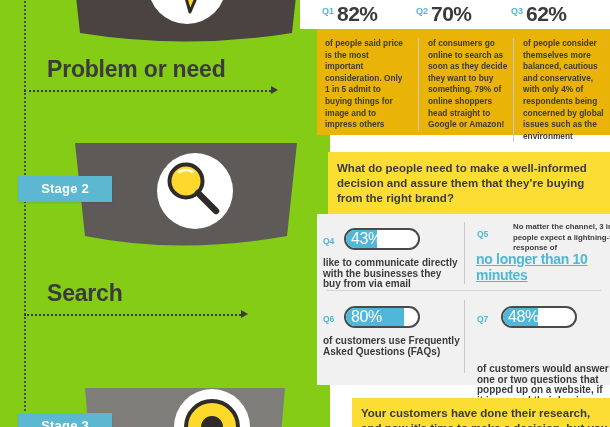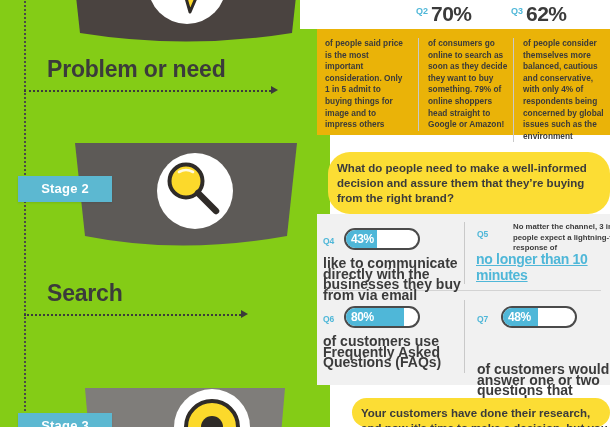--- a/index.html
+++ b/index.html
@@ -153,21 +153,20 @@
   #kpi-body-q3 { left: 196px; width: 88px; padding-left: 9px; border-left: 1px solid #c9c9c9; }
 
   
   .callout {
     position: absolute;
     background: #fcdd34;
     color: #3b3b3b;
     font-size: 11.5px;
     line-height: 15px;
     font-weight: bold;
-    border-radius: 22px;
   }
   #callout-stage2 {
     left: 28px; top: 152px;
     width: 282px; height: 62px;
     padding: 9px 0 0 9px;
     box-sizing: border-box;
   }
   #callout-stage3 {
     left: 52px; top: 398px;
     width: 258px; height: 29px;
@@ -224,28 +223,28 @@
     left: 0; top: 0;
     height: 100%;
     background: #4fb7d8;
   }
   .pill .pval {
     position: absolute;
     left: 5px; top: 0;
     height: 100%;
     display: flex; align-items: center;
     color: #ffffff;
-    font-size: 12px;
-    font-weight: bold;
+    font-size: 16px;
+    font-weight: normal;
     letter-spacing: -0.4px;
   }
 
   .stat-caption {
     position: absolute;
-    font-size: 14px;
+    font-size: 10px;
     line-height: 10.6px;
     color: #3b3b3b;
     font-weight: bold;
   }
   .stat-lead {
     position: absolute;
     font-size: 7.8px;
     line-height: 10.6px;
     color: #3b3b3b;
     font-weight: bold;
@@ -310,20 +309,23 @@
       <div class="line"></div>
       <div class="head"></div>
     </div>
 
     <div class="stage-badge" id="stage-badge-3">Stage 3</div>
   </div>
 
   <div class="data-col">
 
     <div class="kpi-head-row">
+      <div class="kpi-head" id="kpi-head-q1">
+        <span class="qlabel">Q1</span><span class="qval">82%</span>
+      </div>
       <div class="kpi-head" id="kpi-head-q2">
         <span class="qlabel">Q2</span><span class="qval">70%</span>
       </div>
       <div class="kpi-head" id="kpi-head-q3">
         <span class="qlabel">Q3</span><span class="qval">62%</span>
       </div>
     </div>
 
     <div class="kpi-body-panel">
       <div class="kpi-body" id="kpi-body-q1">of people said price is the most important consideration. Only 1 in 5 admit to buying things for image and to impress others</div>

